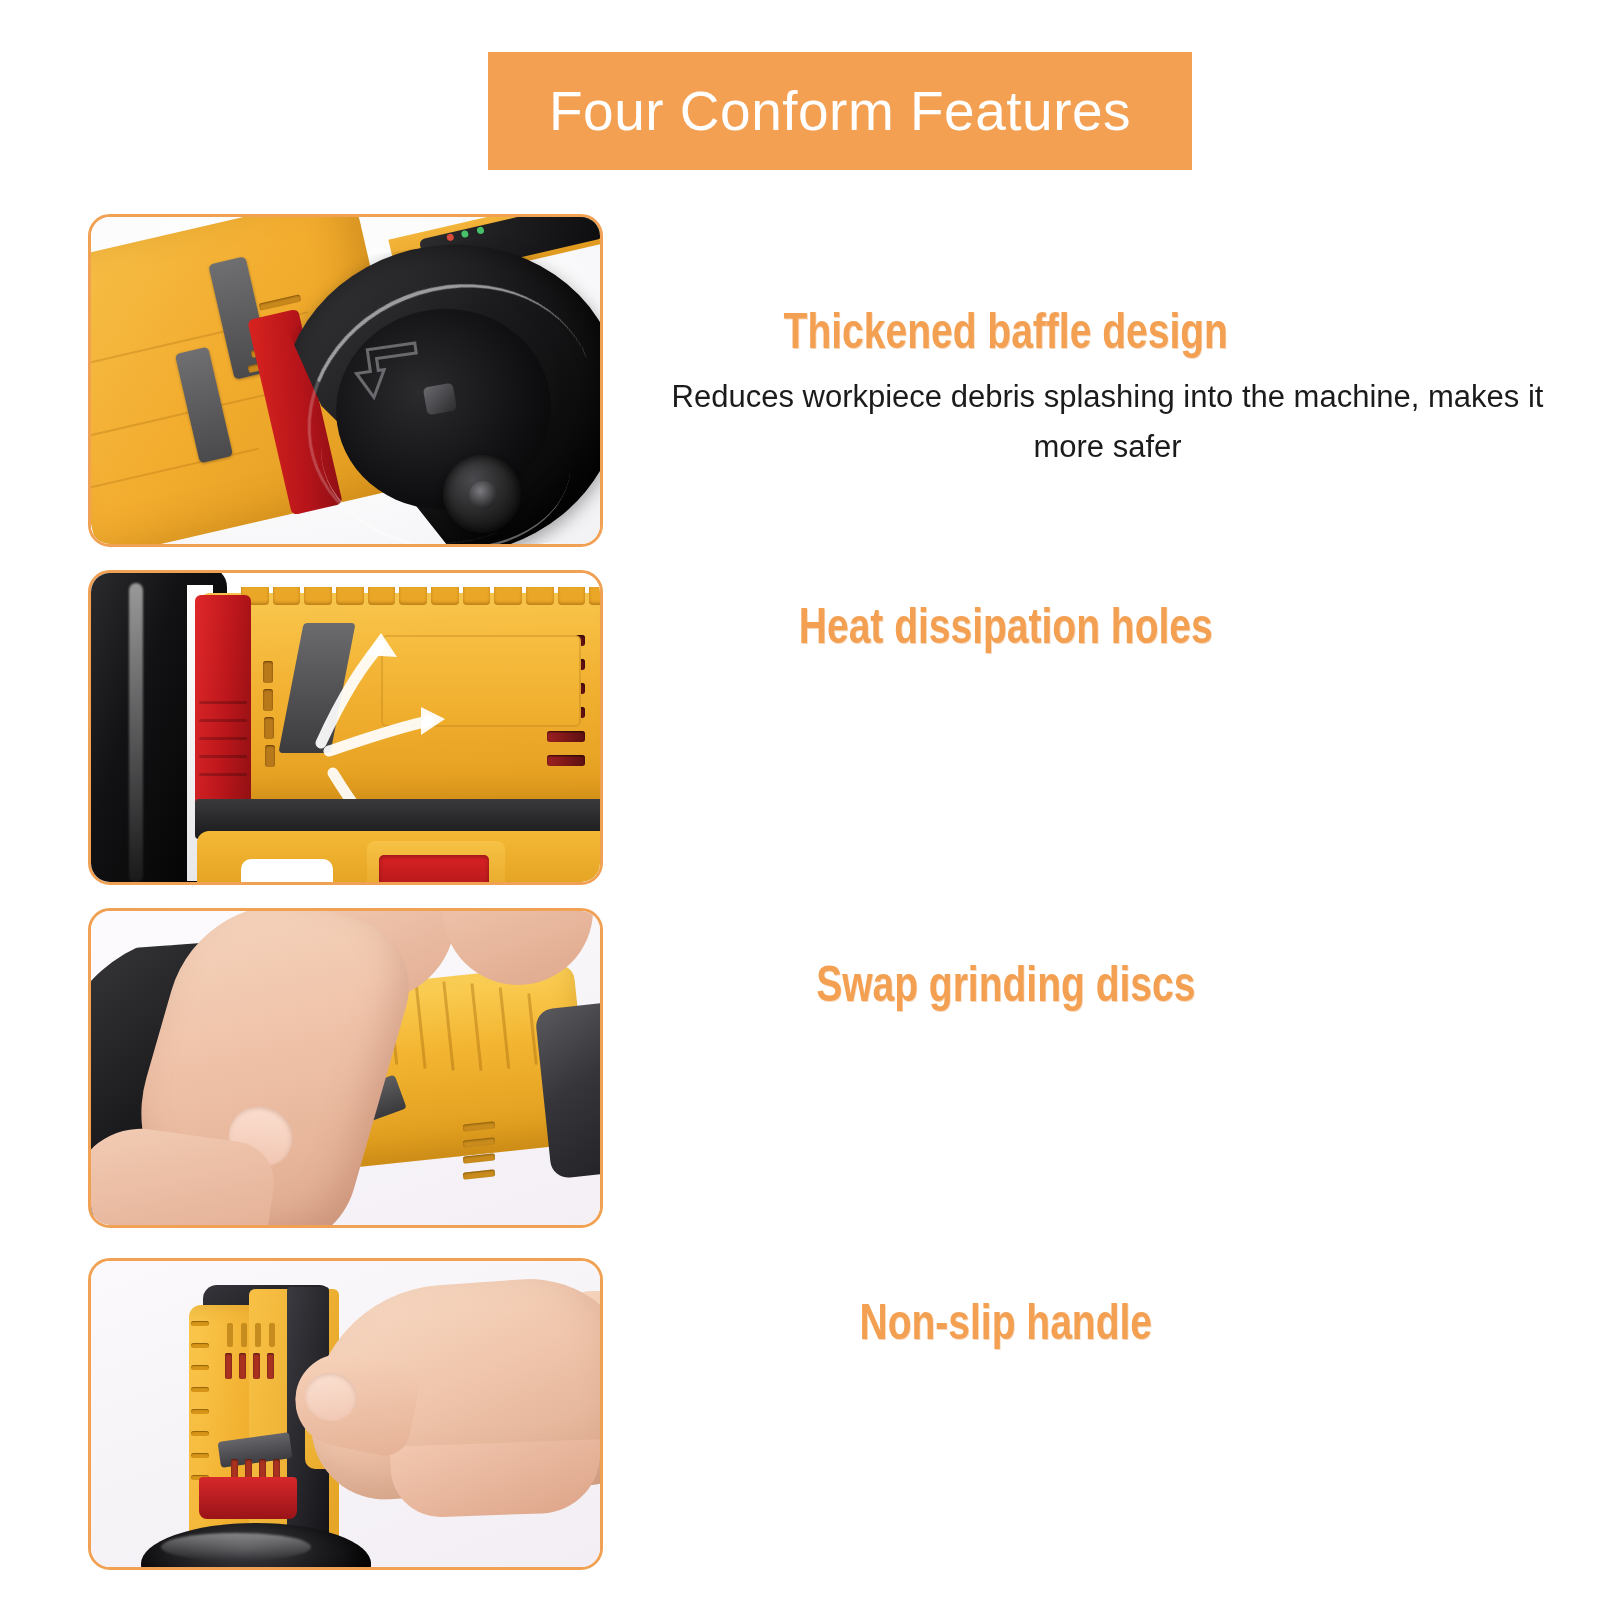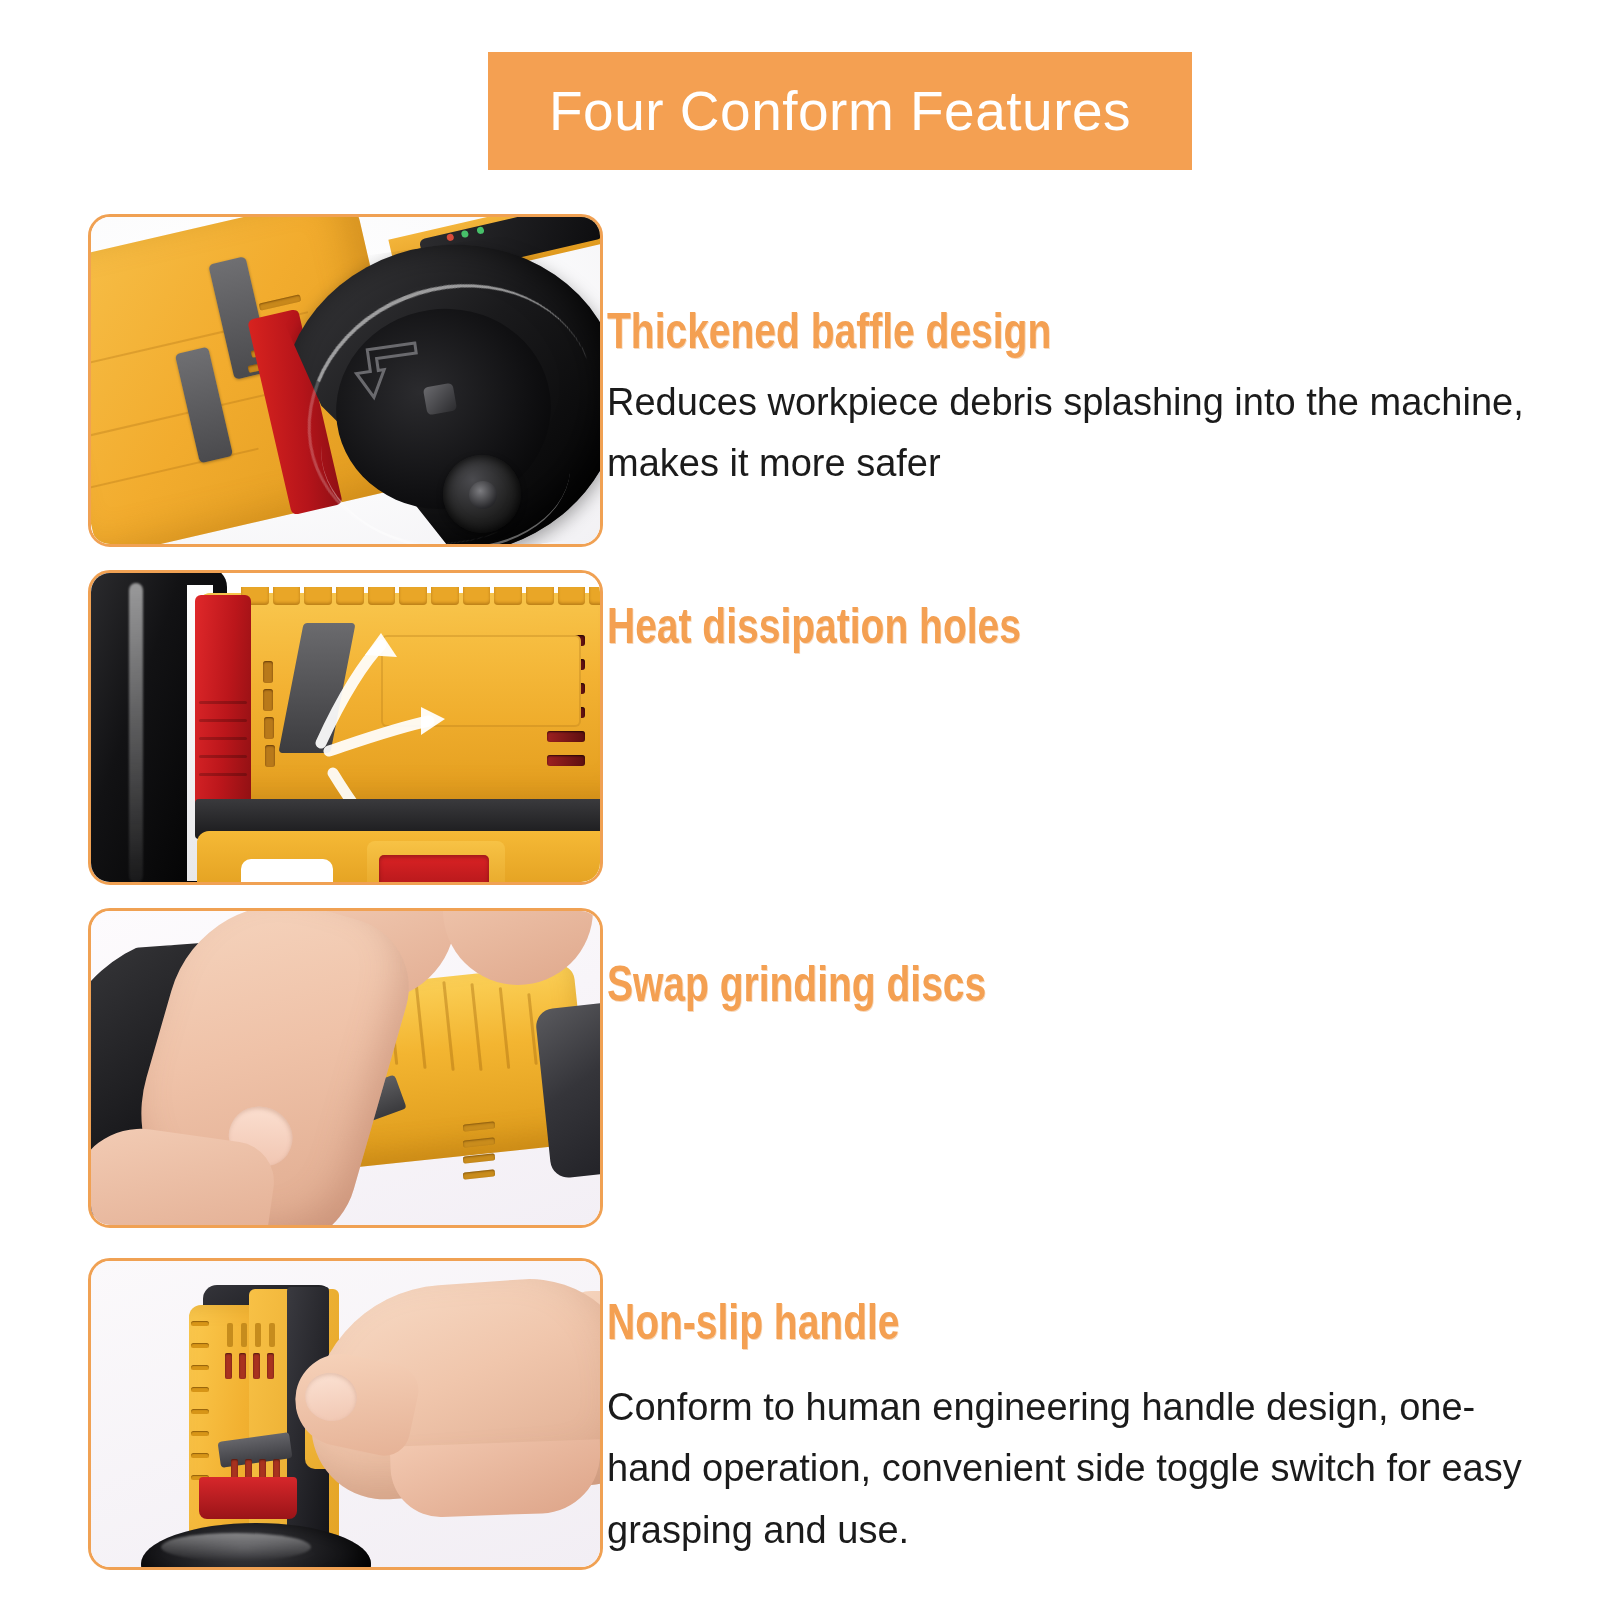--- a/index.html
+++ b/index.html
@@ -51,38 +51,39 @@
     overflow: hidden;
     box-sizing: border-box;
   }
   .photo-stage {
     position: absolute;
     inset: 0;
     overflow: hidden;
   }
   .text-col {
     position: absolute;
-    left: 607px;
+    left: 645px;
     width: 925px;
+    text-align: center;
   }
   .feature-heading {
     color: #F4A052;
     font-size: 50px;
     font-weight: bold;
     font-family: "Liberation Sans Narrow", "Liberation Sans", sans-serif;
     transform: scaleX(0.78);
     transform-origin: left center;
     white-space: nowrap;
     margin: 0 0 14px 0;
     line-height: 1.05;
     text-shadow: 1px 1px 0 rgba(230,140,60,0.35);
   }
   .feature-desc {
     color: #1b1b1b;
-    font-size: 38px;
+    font-size: 31px;
     line-height: 1.62;
     font-family: "Liberation Sans", sans-serif;
     margin: 0;
     font-weight: normal;
   }
 
   
   .p1-bg { position:absolute; inset:0; background:
       radial-gradient(ellipse at 30% 30%, #ffffff 0%, #fbfbfc 55%, #f2f1f4 100%); }
   .p1-body {
@@ -672,15 +673,14 @@
       <div class="p4-wrist"></div>
       <div class="p4-hand"></div>
       <div class="p4-knuckles"></div>
       <div class="p4-thumb"></div>
       <div class="p4-thumbnail"></div>
     </div>
   </div>
 
   <div class="text-col" style="top:1296px;">
     <p class="feature-heading">Non-slip handle</p>
-    <p class="feature-desc" style="margin-top:28px;">Conform to human engineering handle design, one-hand operation, convenient side toggle switch for easy grasping and use.</p>
   </div>
 </div>
 
 </body></html>

